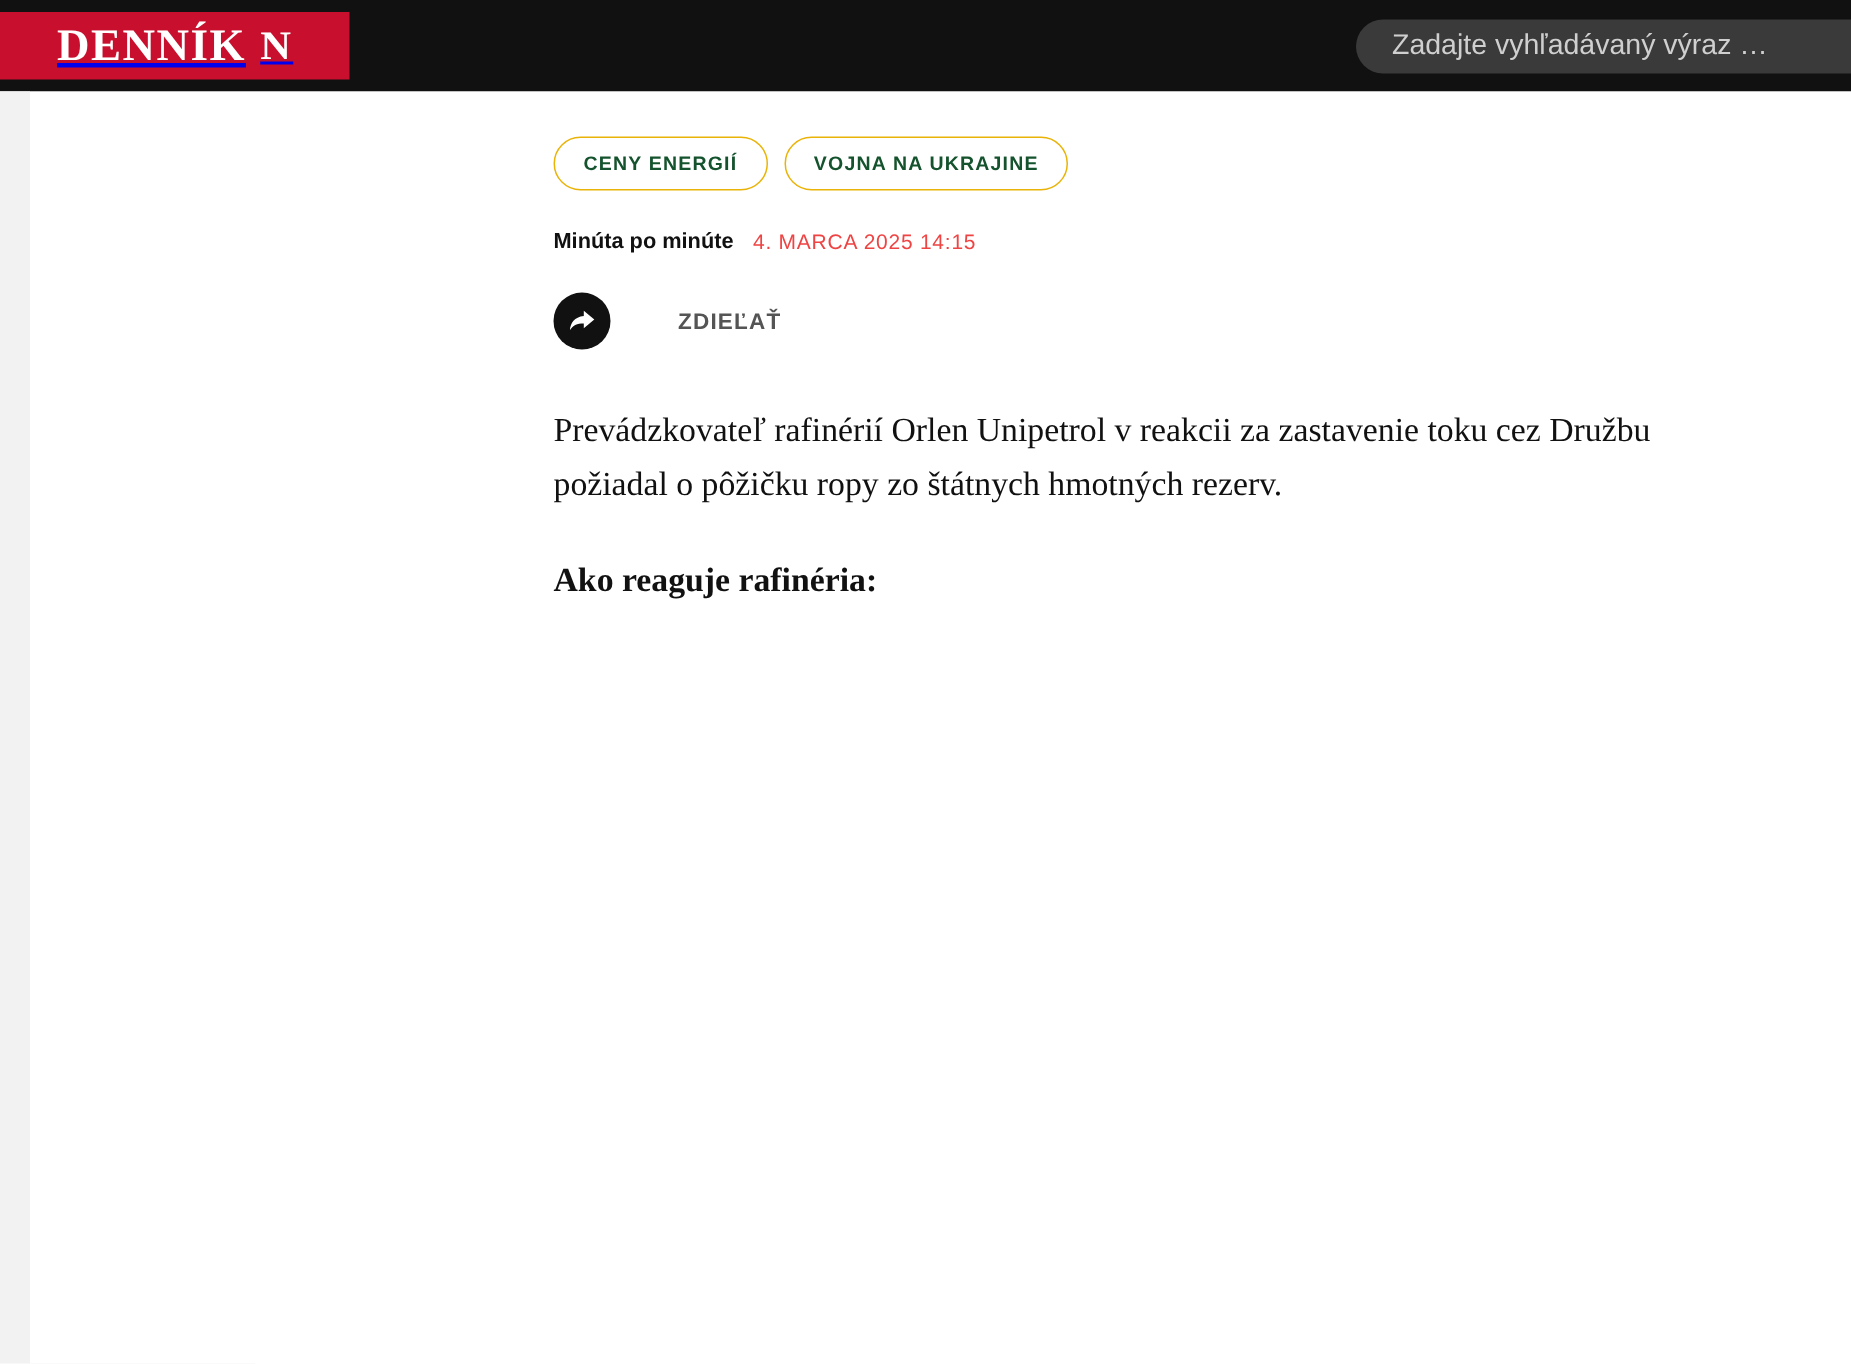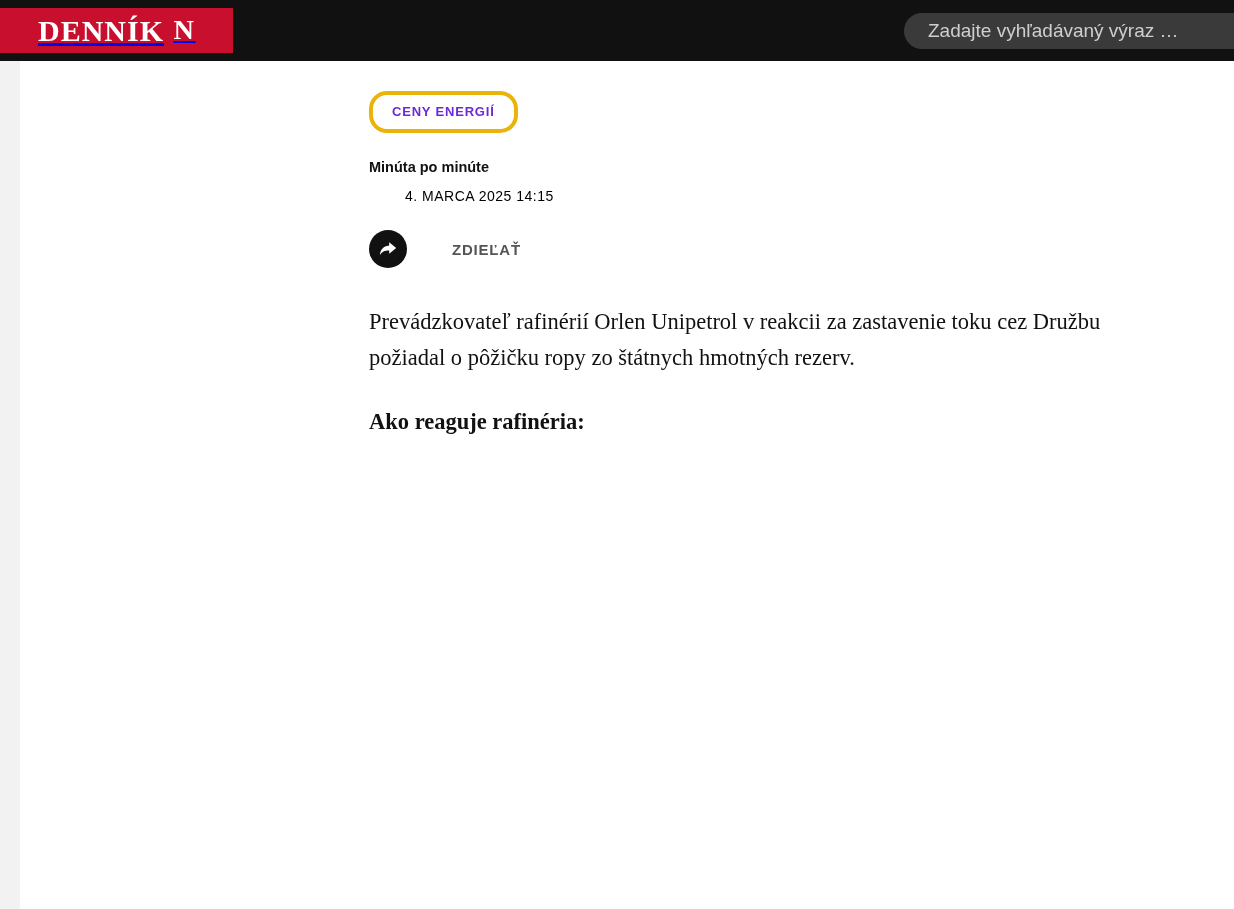--- a/index.html
+++ b/index.html
@@ -99,52 +99,50 @@
     width: 810px;
   }
 
   
   .tags {
     display: flex;
     gap: 11px;
     margin-top: 30px;
   }
   .tag {
-    border: 4px solid #eab308;
+    border: 1px solid #eab308;
     border-radius: 18px;
     padding: 9px 19px 10px 19px;
     font-size: 13px;
     letter-spacing: 0.8px;
-    color: #6d28d9;
+    color: #14532d;
     font-weight: 600;
     text-transform: uppercase;
     background: #ffffff;
     white-space: nowrap;
     cursor: pointer;
   }
 
   
   .meta {
     margin-top: 26px;
     display: flex;
-    align-items: flex-start;
+    align-items: flex-end;
     gap: 13px;
     font-size: 14.5px;
-    flex-direction: column;
   }
   .meta-label {
     font-weight: bold;
     color: #111111;
     font-size: 14.5px;
   }
   .meta-date {
-    color: #000000;
+    color: #ef4444;
     letter-spacing: 0.5px;
     font-size: 14px;
-    margin-left: 36px;
   }
 
   
   .share {
     margin-top: 26px;
     display: flex;
     align-items: center;
     gap: 13px;
     cursor: pointer;
     width: fit-content;
@@ -197,20 +195,21 @@
   </div>
 </div>
 
 <div class="page">
   <div class="left-rail"></div>
 
   <div class="article">
 
     <div class="tags">
       <span class="tag">CENY ENERGIÍ</span>
+      <span class="tag">VOJNA NA UKRAJINE</span>
     </div>
 
     <div class="meta">
       <span class="meta-label">Minúta po minúte</span>
       <span class="meta-date">4. MARCA 2025 14:15</span>
     </div>
 
     <div class="share">
       <span class="share-circle">
         <svg width="20" height="18" viewBox="0 0 20 18" aria-hidden="true">

